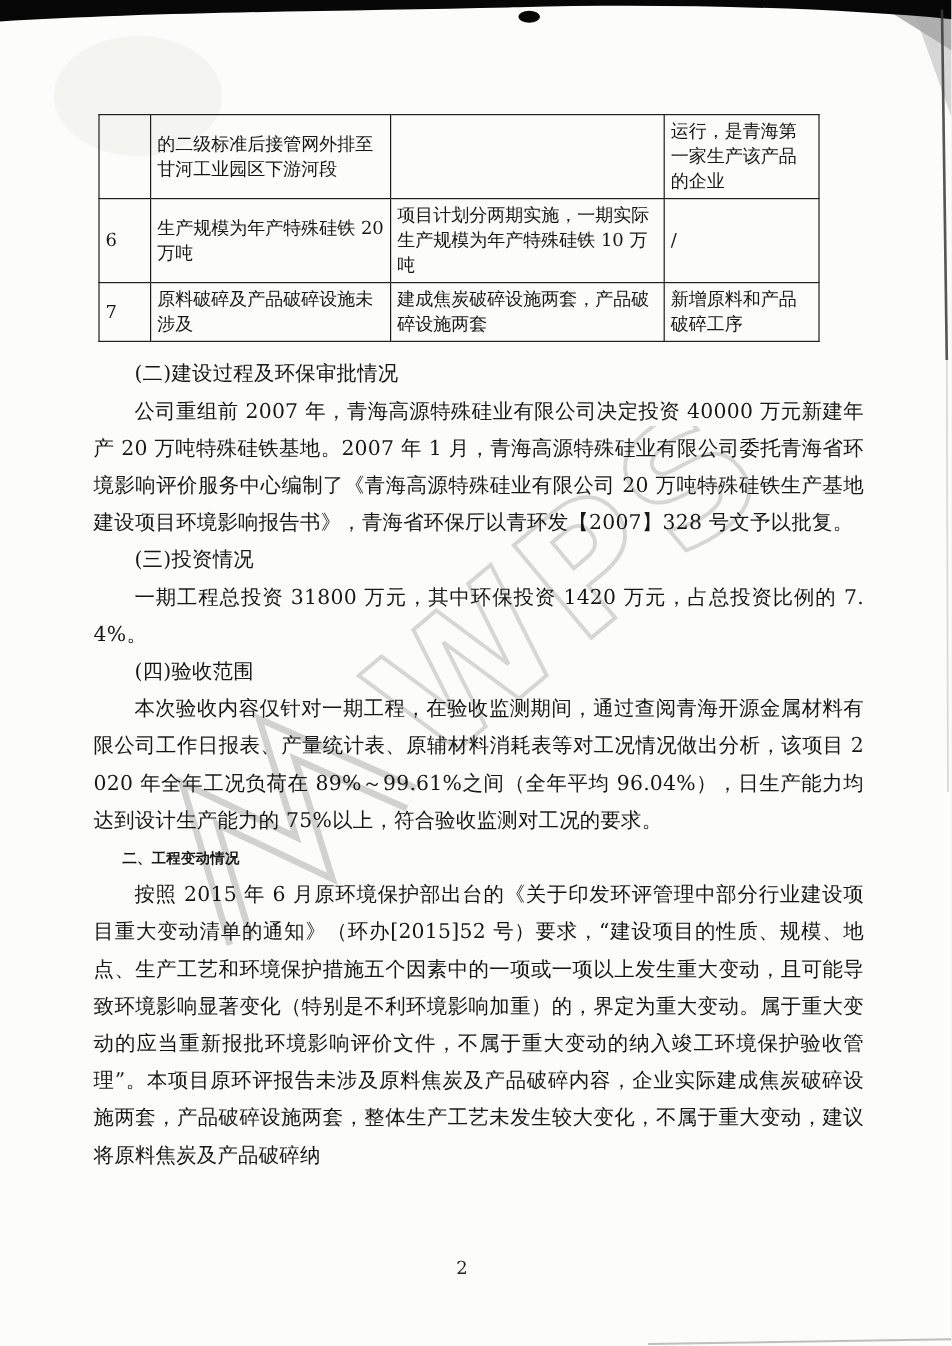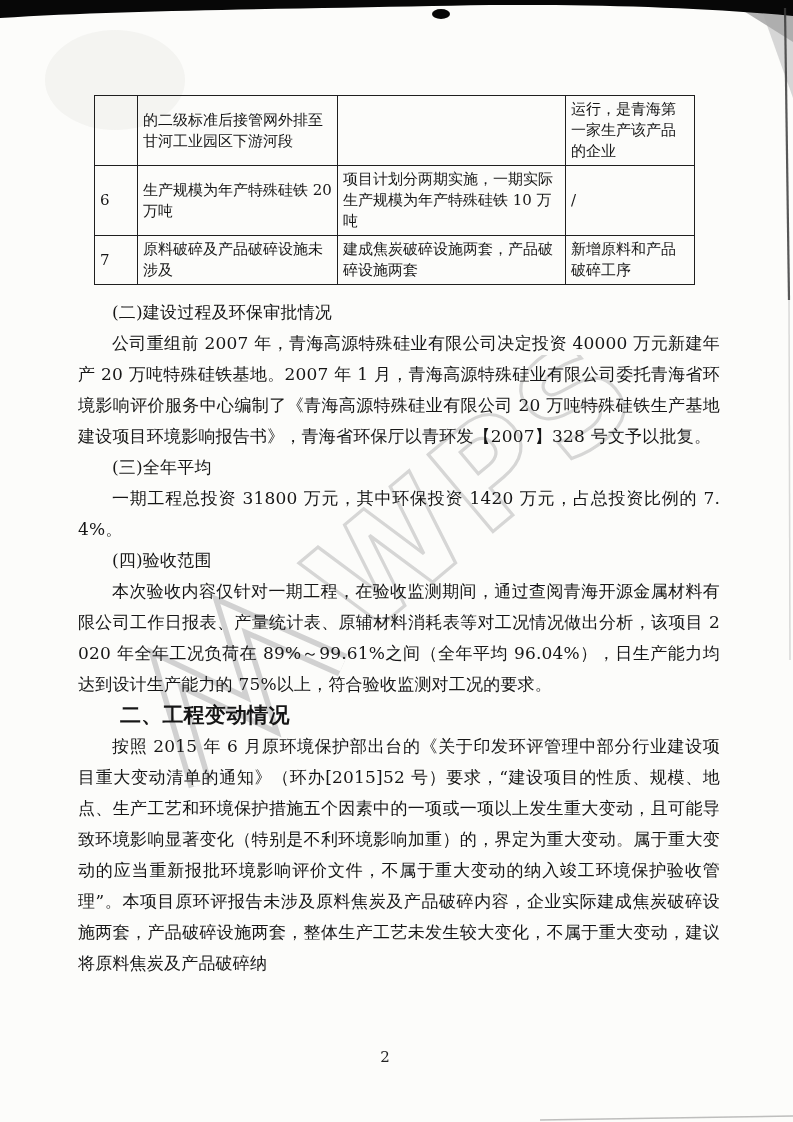--- a/index.html
+++ b/index.html
@@ -11,33 +11,33 @@
     font-family: "DejaVu Serif", "Liberation Serif", serif;
     color: #161616;
   }
   .artifact-layer, .watermark-layer {
     position: absolute; top: 0; left: 0; pointer-events: none;
   }
   .watermark-layer { left: 105px; top: 355px; width: 530px; height: 450px; opacity: .9; }
   .doc { position: absolute; left: 78px; top: 95px; width: 642px; }
   table.cmp {
     border-collapse: collapse; table-layout: fixed;
-    width: 600px; margin-left: 16px;
+    width: 600px; margin-left: 4px;
   }
   table.cmp td {
     border: 1.6px solid #1f1f1f;
     font-size: 15px; line-height: 21px;
     padding: 3px 5px; vertical-align: middle;
     word-break: break-all;
   }
   td.c-num { text-align: left; padding-left: 8px; }
   .body-text { margin-top: 12px; font-size: 17px; line-height: 31px; text-align: justify; letter-spacing: .2px; }
   .body-text p { text-indent: 2em; word-break: break-all; }
   p.sub { font-weight: normal; }
-  p.hd { font-weight: bold; font-family: "DejaVu Sans", "Liberation Sans", sans-serif; font-size: 21px; }
+  p.hd { font-weight: bold; font-family: "DejaVu Sans", "Liberation Sans", sans-serif; font-size: 12px; }
   .pagenum {
     position: absolute; top: 1048px; left: 0; width: 770px;
     text-align: center; font-size: 15px; color: #222;
   }
 </style>
 </head>
 <body>
 
 <div class="page">
 
@@ -87,21 +87,21 @@
           <td>原料破碎及产品破碎设施未涉及</td>
           <td>建成焦炭破碎设施两套，产品破碎设施两套</td>
           <td>新增原料和产品破碎工序</td>
         </tr>
       </tbody>
     </table>
 
     <div class="body-text">
       <p class="sub">(二)建设过程及环保审批情况</p>
       <p>公司重组前 2007 年，青海高源特殊硅业有限公司决定投资 40000 万元新建年产 20 万吨特殊硅铁基地。2007 年 1 月，青海高源特殊硅业有限公司委托青海省环境影响评价服务中心编制了《青海高源特殊硅业有限公司 20 万吨特殊硅铁生产基地建设项目环境影响报告书》，青海省环保厅以青环发【2007】328 号文予以批复。</p>
-      <p class="sub">(三)全年平均</p>
+      <p class="sub">(三)投资情况</p>
       <p>一期工程总投资 31800 万元，其中环保投资 1420 万元，占总投资比例的 7.4%。</p>
       <p class="sub">(四)验收范围</p>
       <p>本次验收内容仅针对一期工程，在验收监测期间，通过查阅青海开源金属材料有限公司工作日报表、产量统计表、原辅材料消耗表等对工况情况做出分析，该项目 2020 年全年工况负荷在 89%～99.61%之间（全年平均 96.04%），日生产能力均达到设计生产能力的 75%以上，符合验收监测对工况的要求。</p>
       <p class="hd">二、工程变动情况</p>
       <p>按照 2015 年 6 月原环境保护部出台的《关于印发环评管理中部分行业建设项目重大变动清单的通知》（环办[2015]52 号）要求，“建设项目的性质、规模、地点、生产工艺和环境保护措施五个因素中的一项或一项以上发生重大变动，且可能导致环境影响显著变化（特别是不利环境影响加重）的，界定为重大变动。属于重大变动的应当重新报批环境影响评价文件，不属于重大变动的纳入竣工环境保护验收管理”。本项目原环评报告未涉及原料焦炭及产品破碎内容，企业实际建成焦炭破碎设施两套，产品破碎设施两套，整体生产工艺未发生较大变化，不属于重大变动，建议将原料焦炭及产品破碎纳</p>
     </div>
   </div>
 
   <div class="pagenum">2</div>
 </div>

